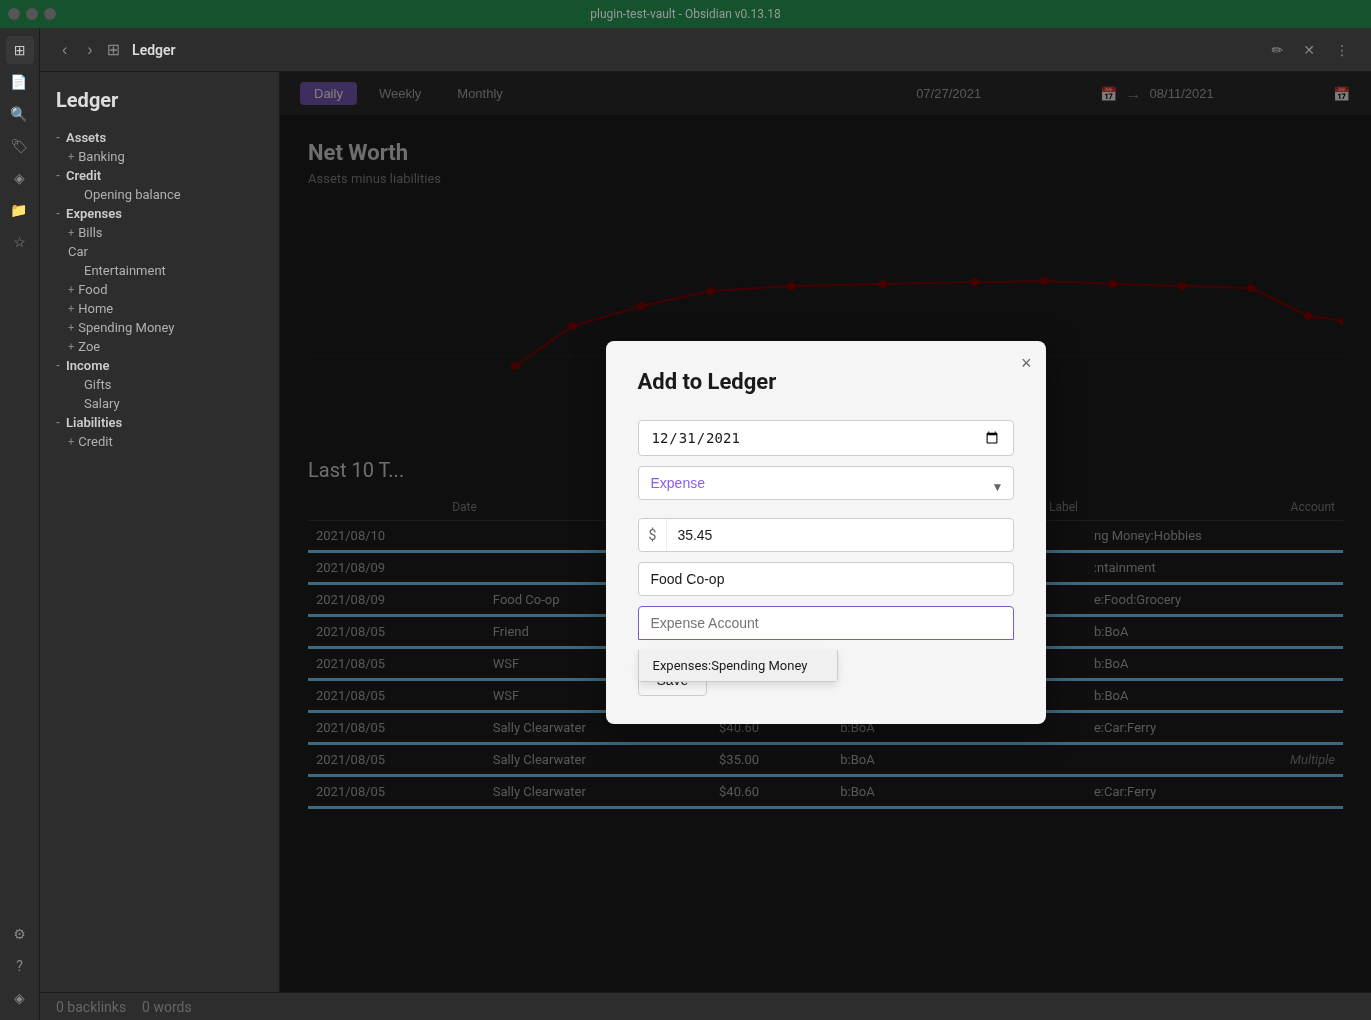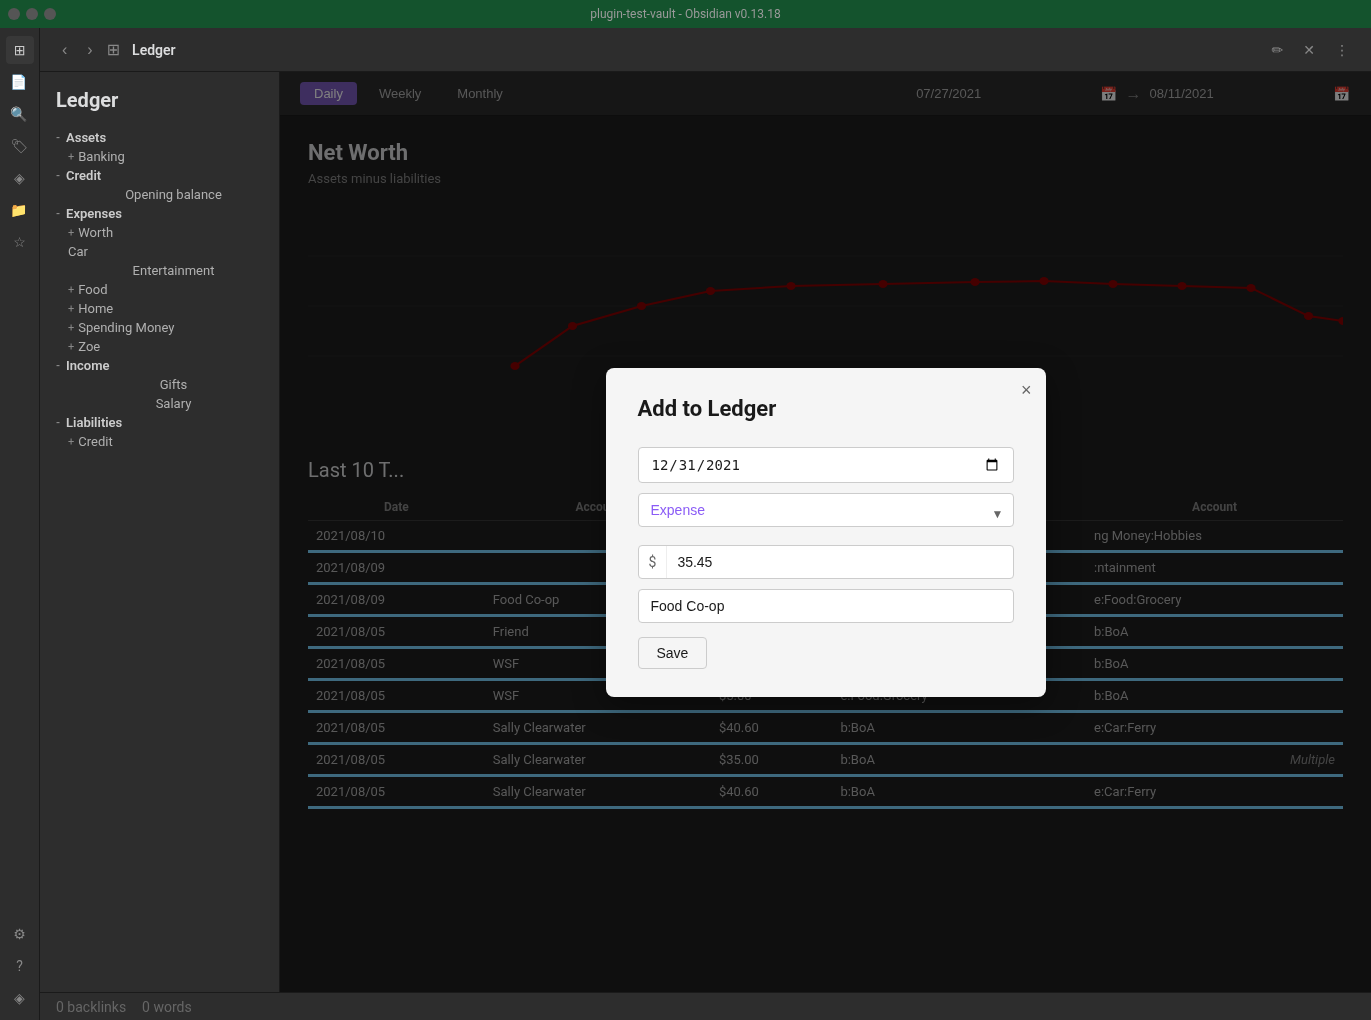--- a/index.html
+++ b/index.html
@@ -116,21 +116,21 @@
       padding: 2px 16px 2px 16px;
       font-size: 13px;
       color: #b0b0b0;
       cursor: pointer;
       display: flex;
       align-items: center;
       gap: 4px;
     }
     .sidebar-item.level-0 { font-weight: 600; color: #ccc; }
     .sidebar-item.level-1 { padding-left: 28px; }
-    .sidebar-item.level-2 { padding-left: 44px; justify-content: center; }
+    .sidebar-item.level-2 { padding-left: 44px; }
     .sidebar-item .toggle { font-size: 11px; color: #888; margin-right: 2px; }
     .sidebar-item .icon-plus { color: #888; font-size: 11px; }
 
     
     .main-area {
       flex: 1;
       background: #1e1e1e;
       display: flex;
       flex-direction: column;
       overflow: hidden;
@@ -210,24 +210,24 @@
       font-size: 20px;
       font-weight: 400;
       color: #dcddde;
       margin-bottom: 12px;
     }
     .ledger-table {
       width: 100%;
       border-collapse: collapse;
     }
     .ledger-table th {
-      text-align: center;
+      text-align: right;
       font-size: 12px;
       color: #888;
-      font-weight: 700;
+      font-weight: 400;
       padding: 6px 8px;
       border-bottom: 1px solid #383838;
     }
     .ledger-table td {
       font-size: 13px;
       color: #b0b0b0;
       padding: 7px 8px;
       border-bottom: 3px solid #7dd3fc;
     }
     .ledger-table td.italic { font-style: italic; color: #888; text-align: right; }
@@ -442,21 +442,21 @@
         <div class="sidebar-item level-2">
           <span>Opening balance</span>
         </div>
 
         <div class="sidebar-item level-0">
           <span class="toggle">-</span>
           <span>Expenses</span>
         </div>
         <div class="sidebar-item level-1">
           <span class="icon-plus">+</span>
-          <span>Worth</span>
+          <span>Bills</span>
         </div>
         <div class="sidebar-item level-1">
           <span>Car</span>
         </div>
         <div class="sidebar-item level-2">
           <span>Entertainment</span>
         </div>
         <div class="sidebar-item level-1">
           <span class="icon-plus">+</span>
           <span>Food</span>
@@ -638,20 +638,26 @@
             
             <div class="modal-amount-row">
               <span class="modal-amount-prefix">$</span>
               <input type="text" class="modal-amount-input" value="35.45" style="">
             </div>
 
             
             <input type="text" class="modal-input" value="Food Co-op" style="">
 
             
+            <div class="autocomplete-wrapper">
+              <input type="text" class="modal-input focused" placeholder="Expense Account" style="">
+              <div class="autocomplete-dropdown">
+                <div class="autocomplete-item">Expenses:Spending Money</div>
+              </div>
+            </div>
 
             
             <button class="modal-save-btn">Save</button>
           </div>
         </div>
 
       </div>
     </div>
 
     <div class="backlinks-bar">

